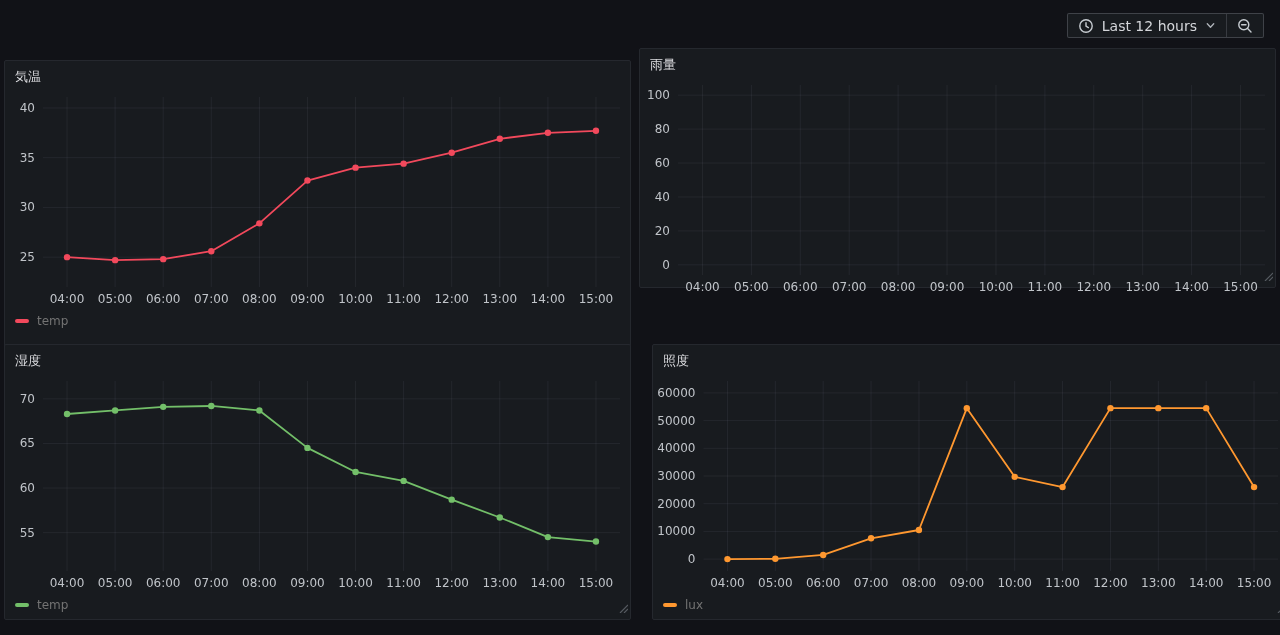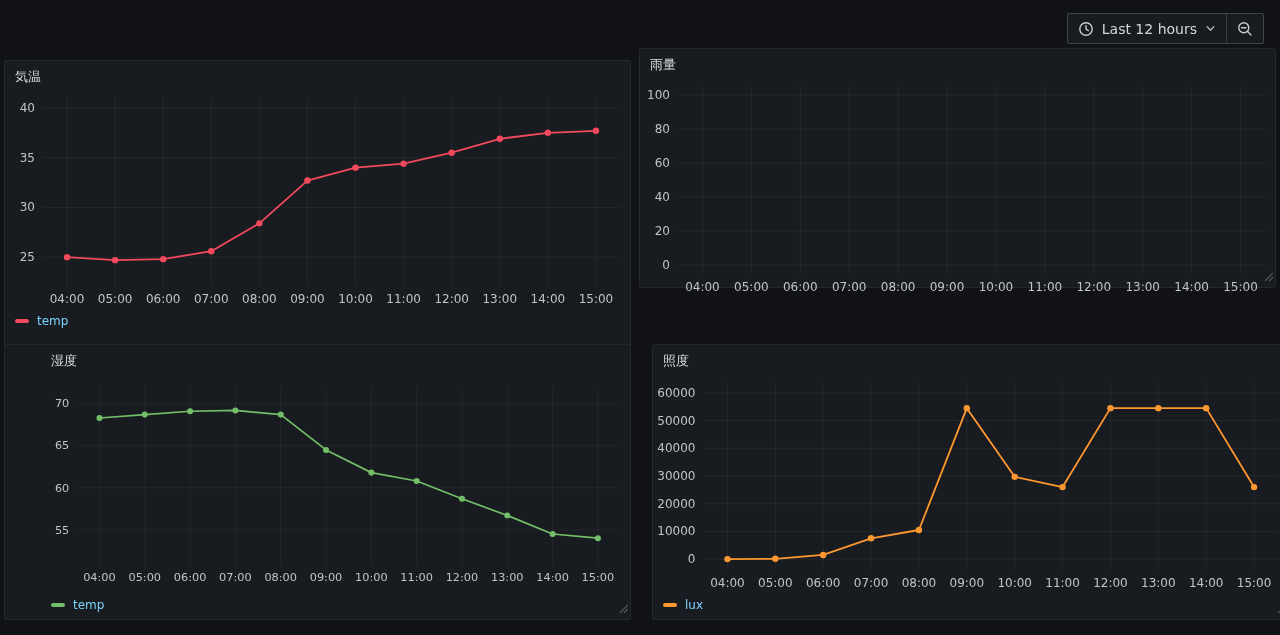--- a/index.html
+++ b/index.html
@@ -6,49 +6,49 @@
   html,body { width:1280px; height:635px; }
   body {
     background:#111217;
     font-family:"DejaVu Sans","Liberation Sans",sans-serif;
     position:relative; overflow:hidden;
     color:#d0d2d6;
   }
   
   .toolbar { position:absolute; top:13px; right:16px; display:flex; gap:8px; }
   .btn-group {
-    display:flex; align-items:stretch; height:31px;
+    display:flex; align-items:stretch; height:25px;
     background:#181b1f; border:1px solid rgba(204,204,220,0.22); border-radius:2px;
   }
   .btn {
     display:flex; align-items:center; gap:8px; padding:0 10px;
     font-size:14px; font-weight:500; color:#d4d6da; cursor:pointer; white-space:nowrap;
   }
   .btn + .btn { border-left:1px solid rgba(204,204,220,0.18); }
   .btn svg { display:block; }
   .icon { color:#c7ccd1; }
   .caret { color:#aeb3b9; }
   
   .panel {
     position:absolute; background:#181b1f;
     border:1px solid #25282e; border-radius:2px;
   }
   #p0 { left:4px;   top:60px;  width:627px; height:328px; }
   #p1 { left:639px; top:48px;  width:637px; height:240px; }
-  #p2 { left:4px;   top:344px; width:627px; height:276px;padding-left:36px; }
+  #p2 { left:4px;   top:344px; width:627px; height:276px; }
   #p3 { left:652px; top:344px; width:637px; height:276px; }
   .panel-title {
     height:28px; padding:8px 10px 0; font-size:13px; font-weight:500;
     color:#dcdde0; cursor:pointer; line-height:15px;
   }
   svg.chart { display:block; width:100%; height:220px; }
   .legend { display:flex; align-items:center; height:24px; padding-left:10px; gap:8px; }
   .legend-item { display:flex; align-items:center; gap:8px; cursor:pointer; }
   .legend-swatch { width:14px; height:4px; border-radius:2px; }
-  .legend-label { font-size:12px; color:#7dd3fc; }
+  .legend-label { font-size:12px; color:#737373; }
   .resize-handle { position:absolute; right:2px; bottom:2px; cursor:nwse-resize; }
 </style>
 </head>
 <body>
 
 <div class="toolbar">
   <div class="btn-group">
     <div class="btn">
       <span class="icon">
         <svg width="16" height="16" viewBox="0 0 16 16">

